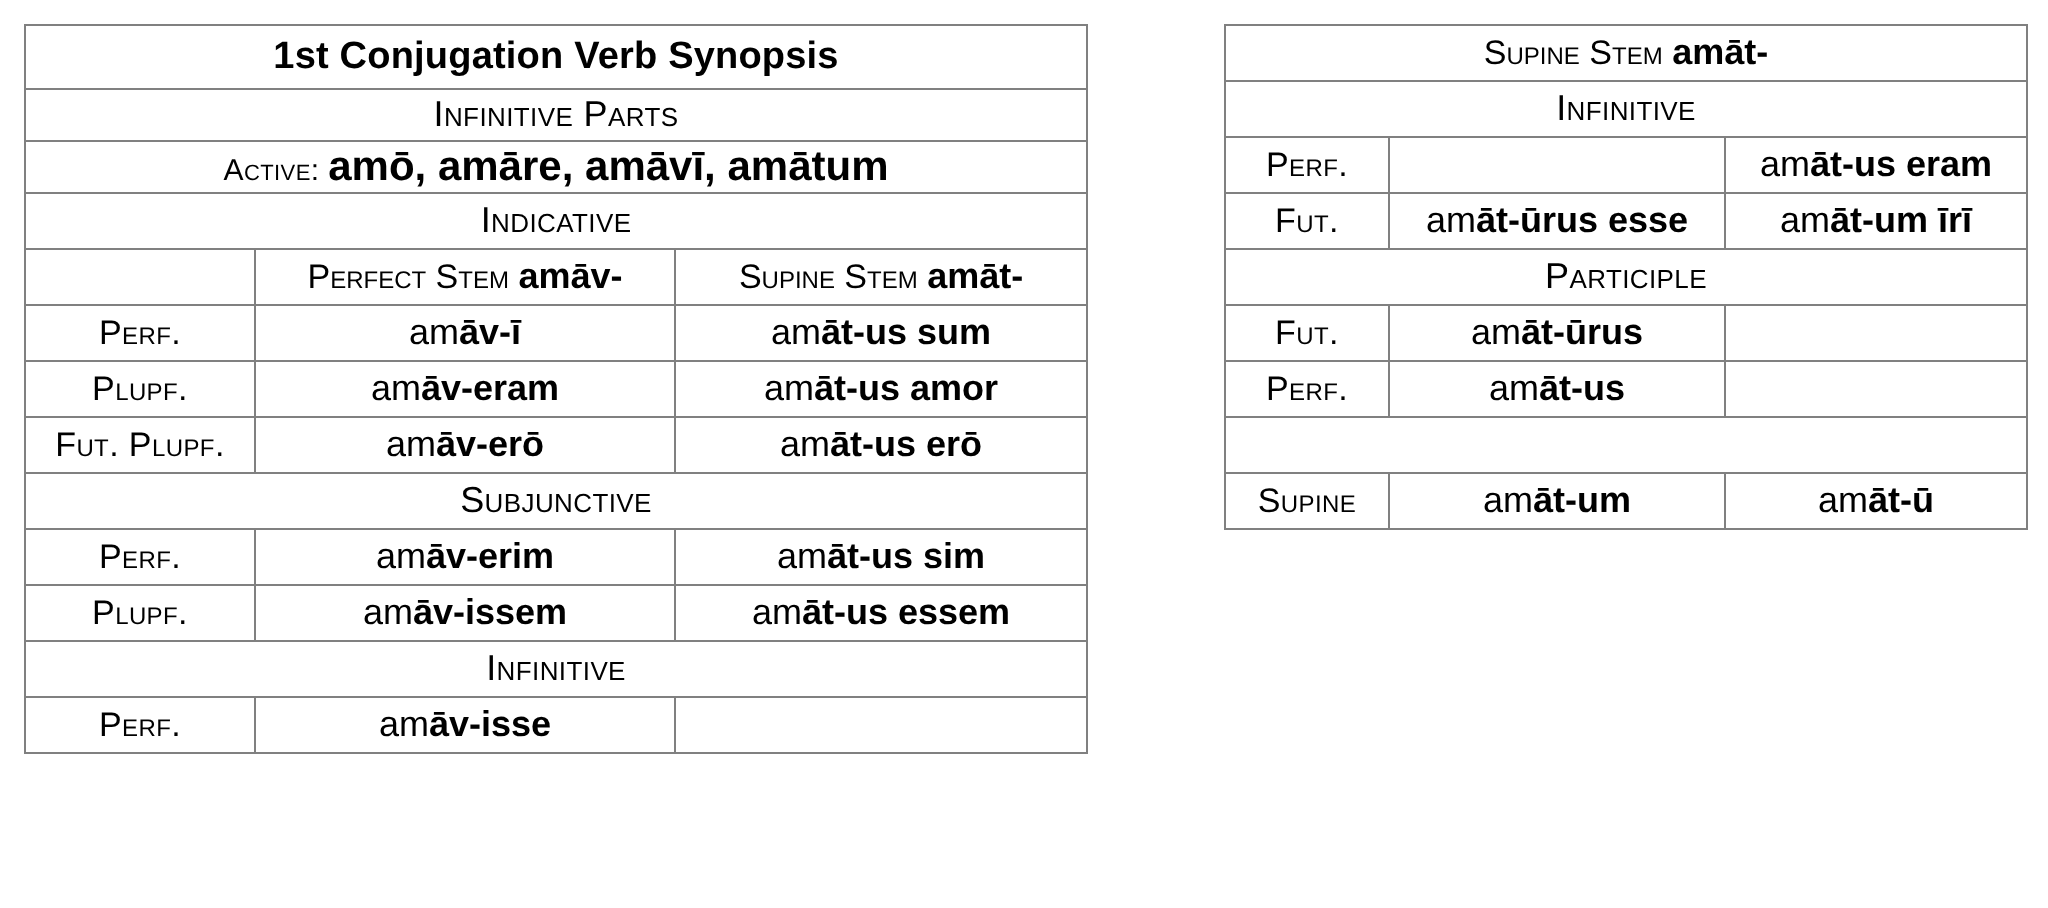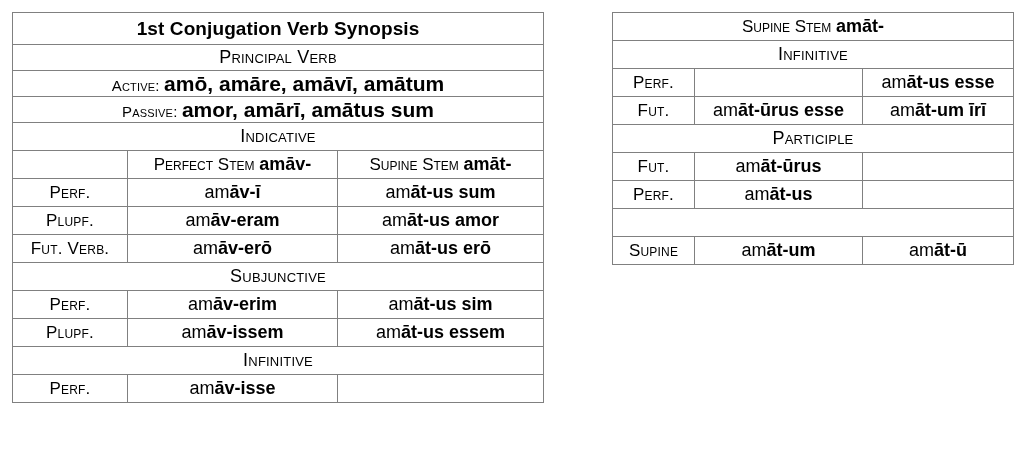--- a/index.html
+++ b/index.html
@@ -115,35 +115,30 @@
   <tbody>
 
     <tr>
       <td class="banner tall-title" colspan="3">
         <span class="title">1st  Conjugation Verb Synopsis</span>
       </td>
     </tr>
 
     <tr>
       <td class="banner pp-row" colspan="3">
-        <span class="smallcaps">Principal Verb</span>
+        <span class="smallcaps">Infinitive Parts</span>
       </td>
     </tr>
 
     <tr>
       <td class="banner pp-row" colspan="3">
         <span class="pp-line"><span>Active:</span> <b>amō, amāre, amāvī, amātum</b></span>
       </td>
     </tr>
 
-    <tr>
-      <td class="banner pp-row" colspan="3">
-        <span class="pp-line"><span>Passive:</span> <b>amor, amārī, amātus sum</b></span>
-      </td>
-    </tr>
 
     <tr>
       <td class="banner" colspan="3">
         <span class="smallcaps">Indicative</span>
       </td>
     </tr>
 
     <tr>
       <td class="banner"></td>
       <td class="stemhdr">
@@ -171,21 +166,21 @@
       </td>
       <td class="perf-yellow">
         <span class="form">am<b>āv-eram</b></span>
       </td>
       <td class="sup-yellow">
         <span class="form">am<b>āt-us amor</b></span>
       </td>
     </tr>
     <tr>
       <td class="rowlabel">
-        <span class="smallcaps-lbl">Fut. Verb.</span>
+        <span class="smallcaps-lbl">Fut. Plupf.</span>
       </td>
       <td class="perf-yellow">
         <span class="form">am<b>āv-erō</b></span>
       </td>
       <td class="sup-yellow">
         <span class="form">am<b>āt-us erō</b></span>
       </td>
     </tr>
 
     <tr>
@@ -258,21 +253,21 @@
     </tr>
 
     <tr>
       <td class="rowlabel">
         <span class="smallcaps-lbl">Perf.</span>
       </td>
       <td class="plain-white">
         <span class="form"></span>
       </td>
       <td class="plain-white">
-        <span class="form">am<b>āt-us esse</b></span>
+        <span class="form">am<b>āt-us eram</b></span>
       </td>
     </tr>
     <tr>
       <td class="rowlabel">
         <span class="smallcaps-lbl">Fut.</span>
       </td>
       <td class="plain-white">
         <span class="form">am<b>āt-ūrus esse</b></span>
       </td>
       <td class="plain-white">

